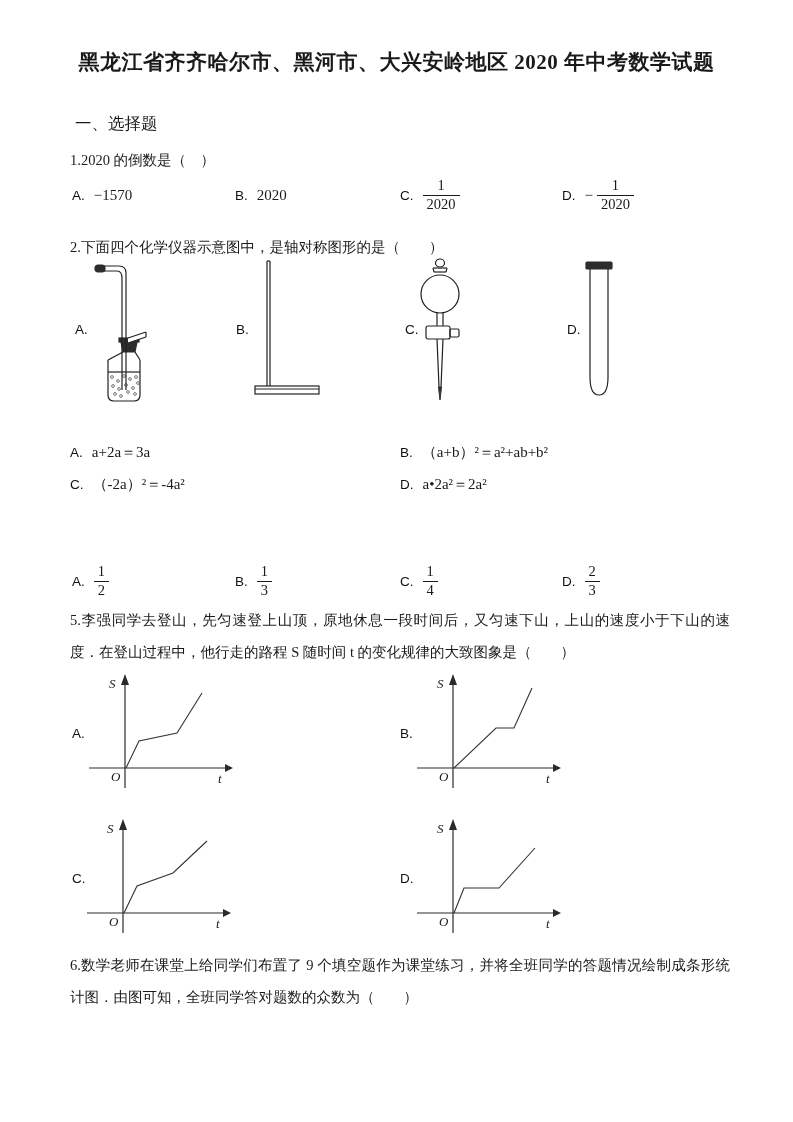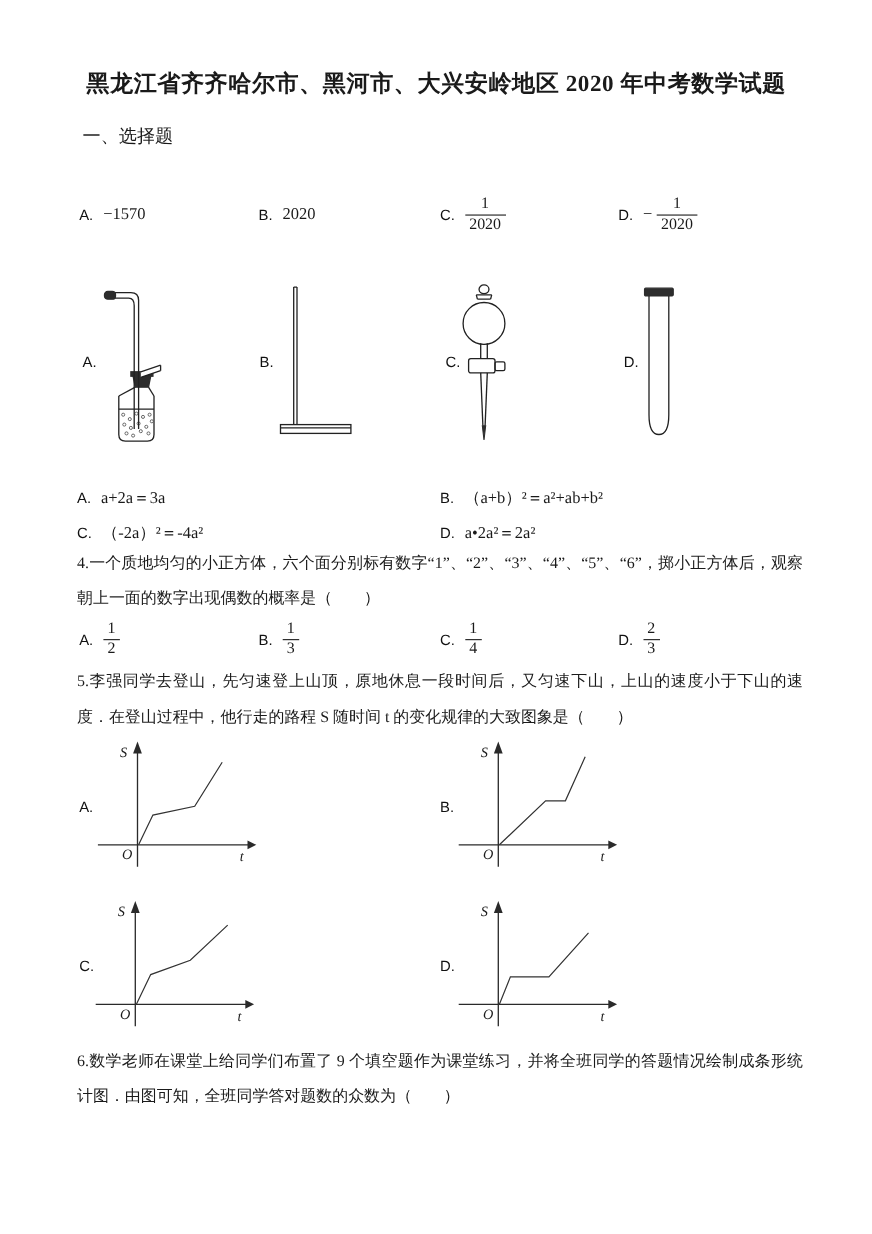--- a/index.html
+++ b/index.html
@@ -1,19 +1,19 @@
 <!DOCTYPE html>
 <html><head>
 <meta charset="utf-8">
 <style>
   html,body{margin:0;padding:0;background:#888;}
   .page{position:relative;width:793px;height:1122px;background:#ffffff;margin:0 auto;
         font-family:"Liberation Serif",serif;color:#1a1a1a;overflow:hidden;}
   .abs{position:absolute;left:70px;width:660px;}
-  .title{position:absolute;top:62px;left:0;right:0;margin:0;text-align:center;
+  .title{position:absolute;top:48px;left:0;right:0;margin:0;text-align:center;
          font-size:21px;font-weight:700;letter-spacing:.5px;}
   .section{position:absolute;top:113px;left:75px;margin:0;font-size:16.5px;font-weight:400;}
   .qtext{margin:0;font-size:14.5px;line-height:32px;}
   .just{text-align:justify;}
   .optrow{display:grid;grid-template-columns:163px 165px 162px auto;align-items:center;padding-left:2px;}
   .opt{display:flex;align-items:center;gap:9px;}
   .olabel{font-family:"Liberation Sans",sans-serif;font-size:13.5px;color:#111;}
   .mval{font-size:15px;font-family:"Liberation Serif",serif;}
   .frac{display:inline-flex;flex-direction:column;align-items:center;font-size:14.5px;line-height:1.2;}
   .frac .fnum{padding:0 4px;}
@@ -35,20 +35,21 @@
   .graph text{font-family:"Liberation Serif",serif;font-style:italic;font-size:13px;fill:#1a1a1a;}
 </style>
 </head>
 <body>
 
 <div class="page">
 
   <h1 class="title">黑龙江省齐齐哈尔市、黑河市、大兴安岭地区 2020 年中考数学试题</h1>
   <h2 class="section">一、选择题</h2>
 
+  <p class="qtext abs" style="top:144px">1.2020 的倒数是（　）</p>
   <div class="optrow abs" style="top:172px;height:46px">
     <div class="opt">
       <span class="olabel">A.</span>
       <span class="mval">−1570</span>
     </div>
     <div class="opt">
       <span class="olabel">B.</span>
       <span class="mval">2020</span>
     </div>
     <div class="opt">
@@ -61,20 +62,21 @@
     <div class="opt">
       <span class="olabel">D.</span>
       <span class="fsign">−</span>
       <span class="frac" style="margin-left:-6px">
         <span class="fnum">1</span>
         <span class="fden">2020</span>
       </span>
     </div>
   </div>
 
+  <p class="qtext abs" style="top:231px">2.下面四个化学仪器示意图中，是轴对称图形的是（　　）</p>
   <div class="abs figwrap" style="top:256px">
     <span class="olabel figlabel" style="left:5px;top:66px">A.</span>
 
     <svg class="appfig" style="left:18px;top:2px" width="70" height="148" viewBox="0 0 70 148">
       <path d="M20,102 V137 Q20,143 26,143 H46 Q52,143 52,137 V102"></path>
       <line x1="35" y1="94" x2="20" y2="102"></line>
         <line x1="47" y1="94" x2="52" y2="102"></line>
       <line x1="20" y1="114" x2="52" y2="114"></line>
       <circle class="dot" cx="24" cy="119" r="1.4"></circle>
         <circle class="dot" cx="30" cy="123" r="1.4"></circle>
@@ -149,21 +151,20 @@
     <div class="opt">
       <span class="olabel">C.</span>
       <span class="mval">（-2a）²＝-4a²</span>
     </div>
     <div class="opt">
       <span class="olabel">D.</span>
       <span class="mval">a•2a²＝2a²</span>
     </div>
   </div>
 
-  <p class="qtext abs just" style="top:496px">4.一个质地均匀的小正方体，六个面分别标有数字“1”、“2”、“3”、“4”、“5”、“6”，掷小正方体后，观察朝上一面的数字出现偶数的概率是（　　）</p>
   <div class="optrow abs" style="top:558px;height:46px">
     <div class="opt">
       <span class="olabel">A.</span>
       <span class="frac">
         <span class="fnum">1</span>
         <span class="fden">2</span>
       </span>
     </div>
     <div class="opt">
       <span class="olabel">B.</span>

